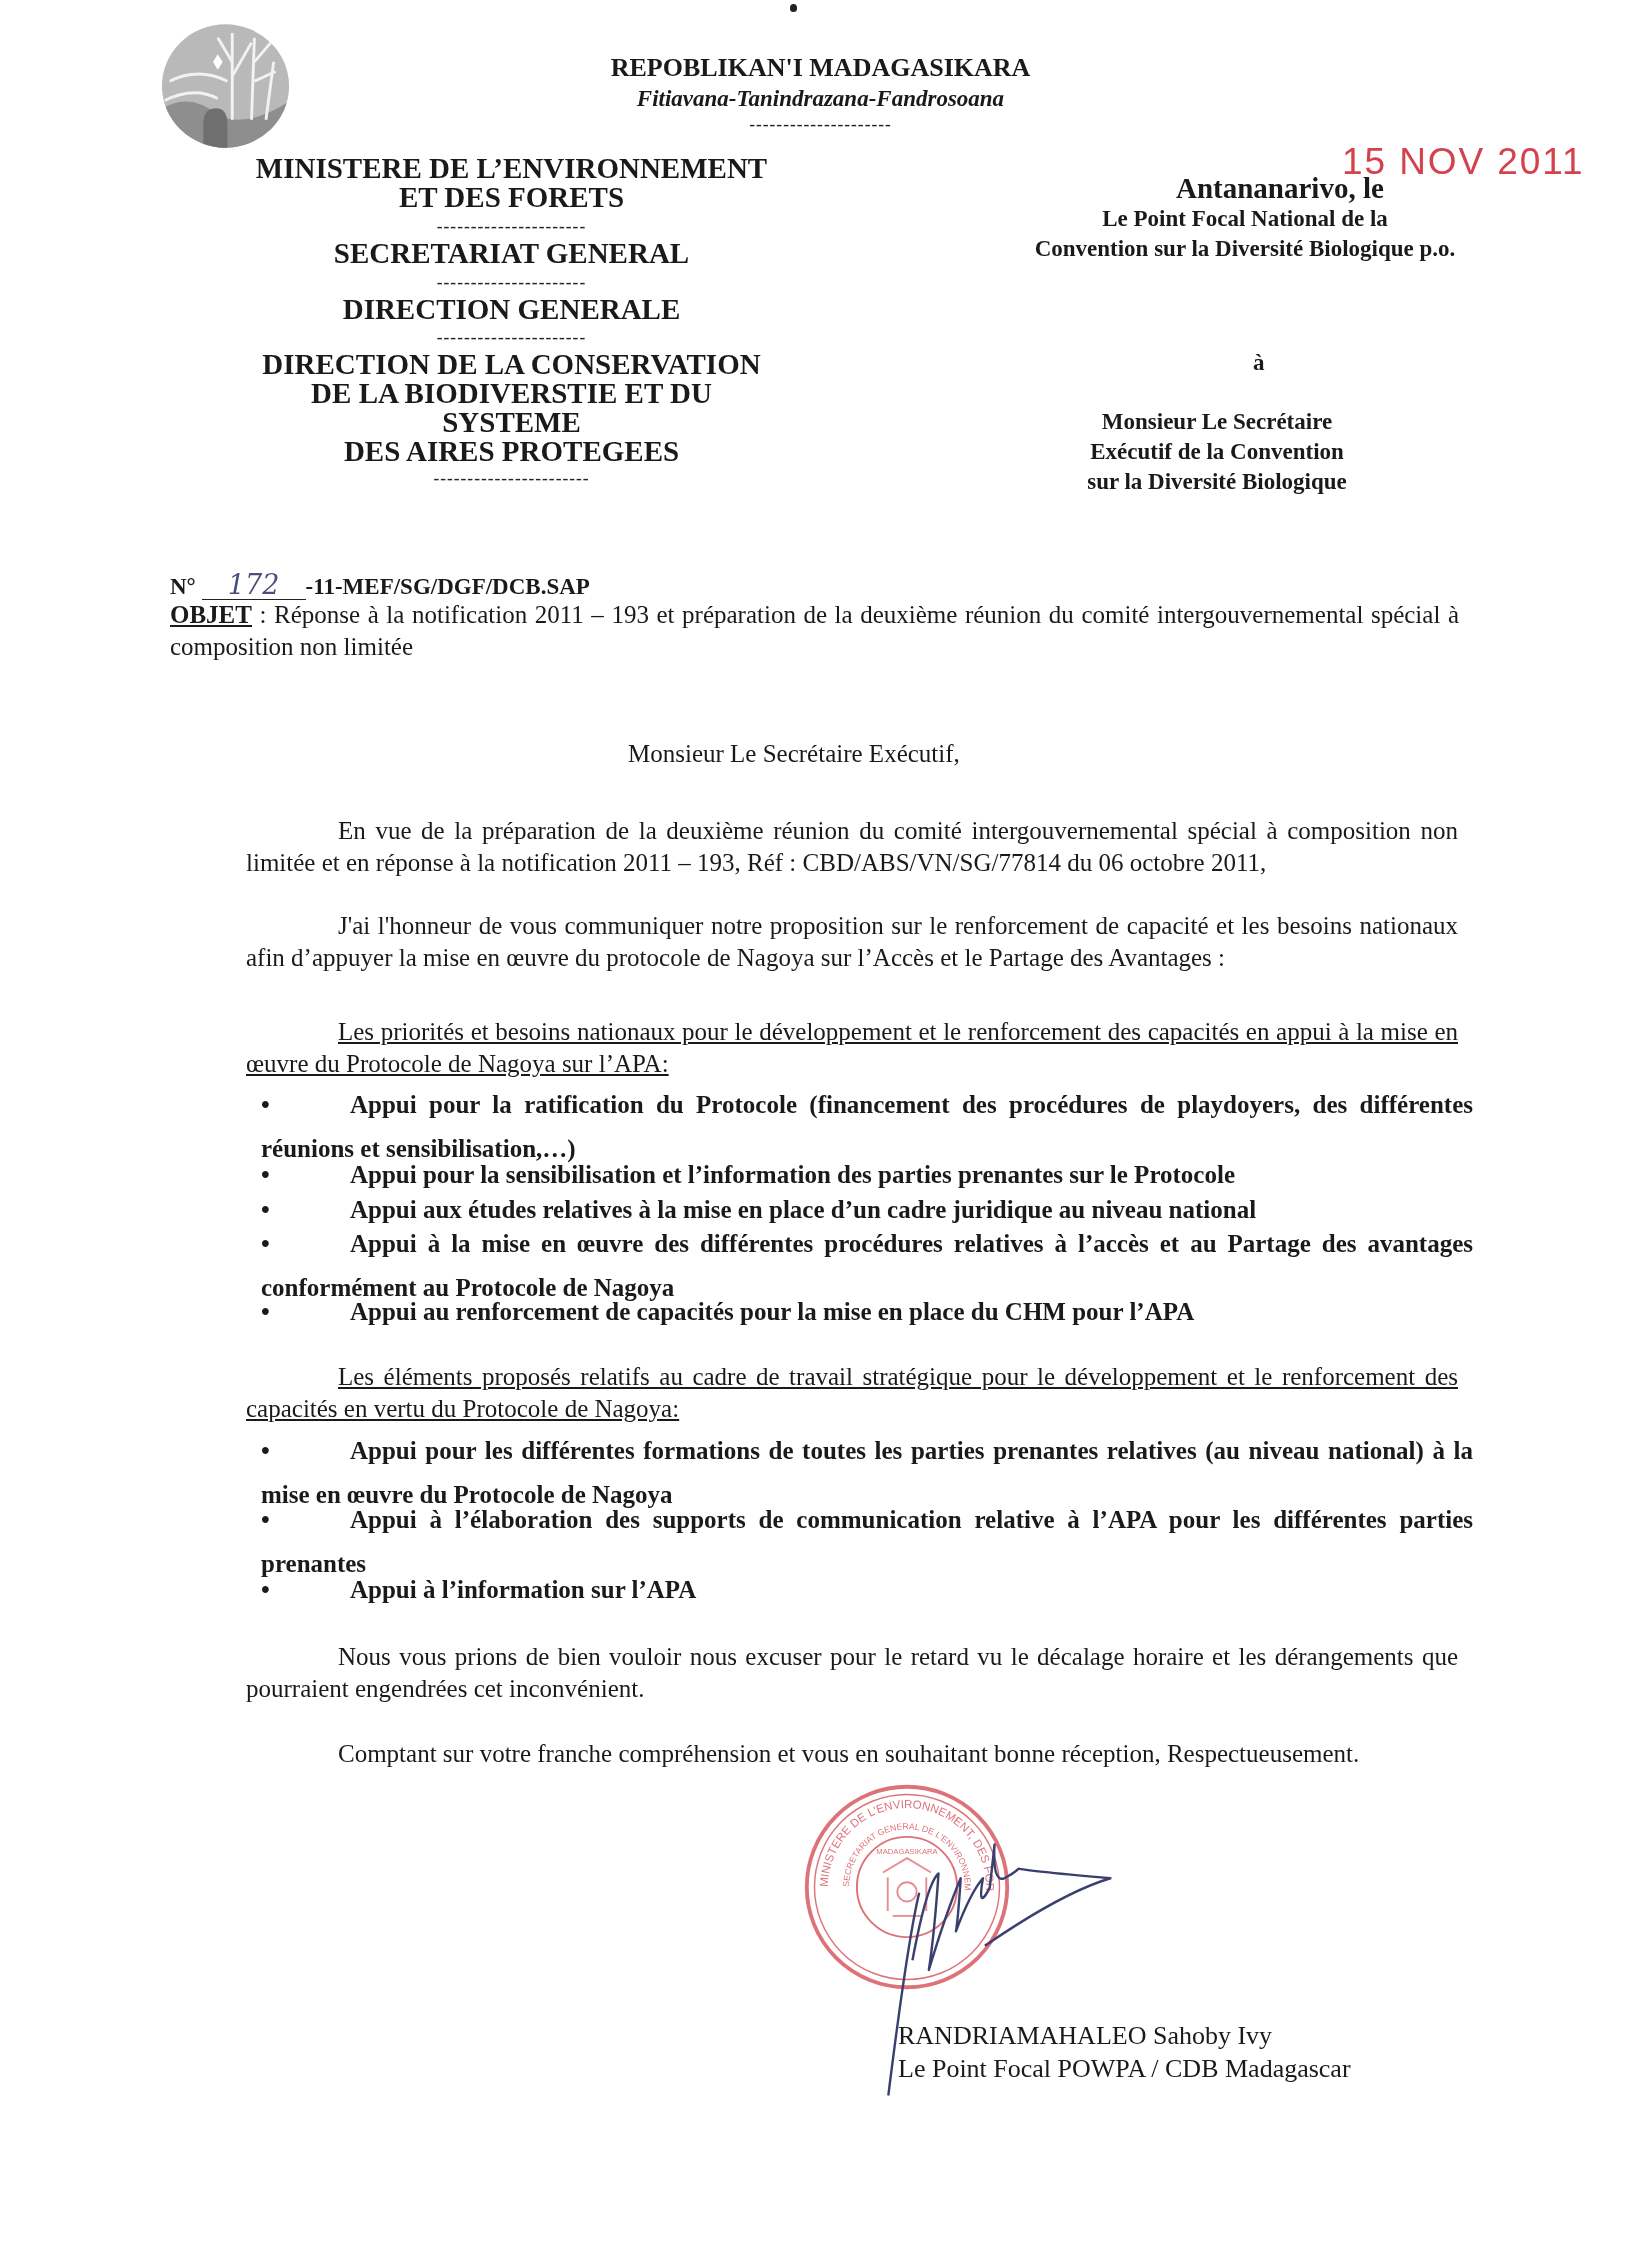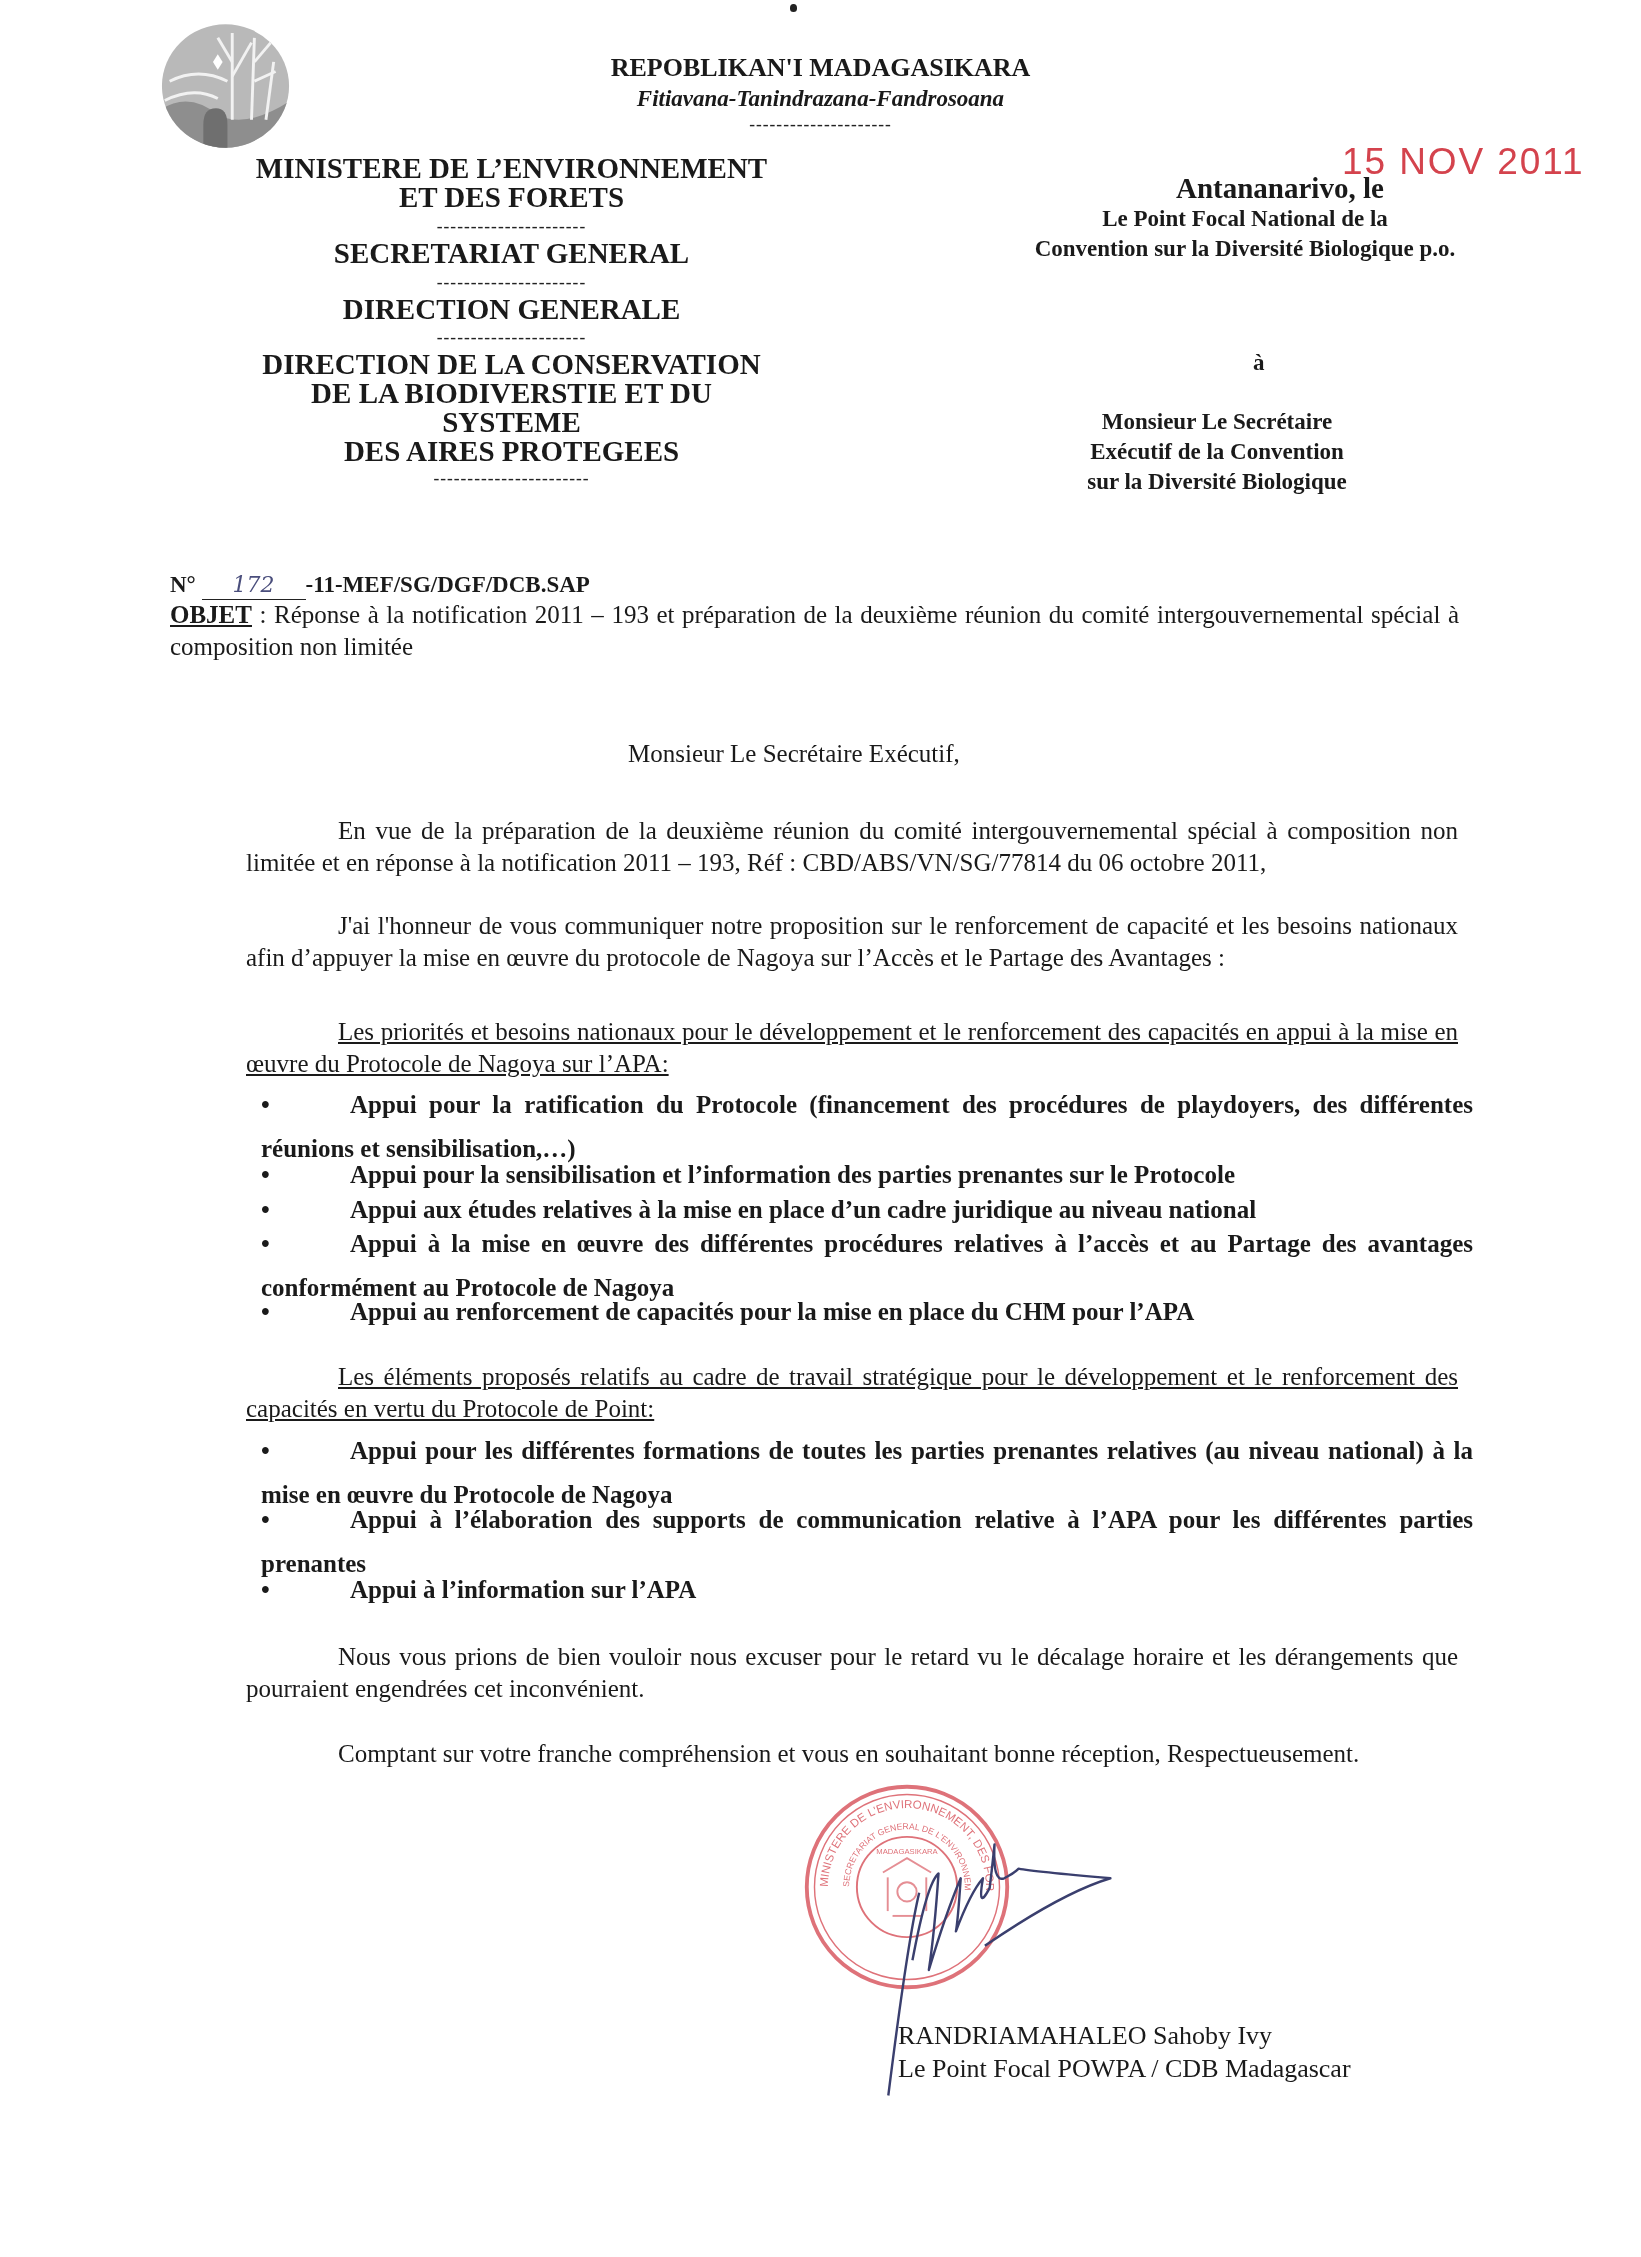--- a/index.html
+++ b/index.html
@@ -78,21 +78,21 @@
 <div class="abs bold" style="left:1253px;top:350px;font-size:23px;">à</div>
 
 <div class="abs center bold" style="left:1072px;top:407px;width:290px;font-size:23px;line-height:30px;">
   <div>Monsieur Le Secrétaire</div>
   <div>Exécutif de la Convention</div>
   <div>sur la Diversité Biologique</div>
 </div>
 
 <div class="abs bold" style="left:170px;top:570px;font-size:23px;line-height:29px;white-space:nowrap;">
   <span>N°</span>
-  <span style="display:inline-block;width:104px;border-bottom:1.9px solid #222;text-align:center;font-family:'DejaVu Serif',serif;font-style:italic;font-weight:normal;color:#4a4e7c;font-size:22px;">
+  <span style="display:inline-block;width:104px;border-bottom:1.9px solid #222;text-align:center;font-family:'DejaVu Serif',serif;font-style:italic;font-weight:normal;color:#4a4e7c;font-size:27px;">
     <span>172</span>
   </span><span>-11-MEF/SG/DGF/DCB.SAP</span>
 </div>
 
 <div class="abs body-text" style="left:170px;top:599px;width:1289px;">
   <span class="bold u">OBJET</span>
   <span>: Réponse à la notification 2011 – 193 et préparation de la deuxième réunion du comité intergouvernemental spécial à composition non limitée</span>
 </div>
 
 <div class="abs" style="left:628px;top:738px;font-size:25px;line-height:32px;">Monsieur Le Secrétaire Exécutif,</div>
@@ -111,21 +111,21 @@
 <div class="bullet-row" style="top:1188px;">
   <span class="bullet-dot">•</span><span>Appui aux études relatives à la mise en place d’un cadre juridique au niveau national</span>
 </div>
 <div class="bullet-row" style="top:1222px;">
   <span class="bullet-dot">•</span><span>Appui à la mise en œuvre des différentes procédures relatives à l’accès et au Partage des avantages conformément au  Protocole de Nagoya</span>
 </div>
 <div class="bullet-row" style="top:1290px;">
   <span class="bullet-dot">•</span><span>Appui au renforcement de capacités pour la mise en place du CHM pour l’APA</span>
 </div>
 
-<div class="abs body-text u" style="left:246px;top:1361px;width:1212px;text-indent:92px;">Les éléments proposés relatifs au cadre de travail stratégique pour le développement et le renforcement des capacités en vertu du Protocole de Point:</div>
+<div class="abs body-text u" style="left:246px;top:1361px;width:1212px;text-indent:92px;">Les éléments proposés relatifs au cadre de travail stratégique pour le développement et le renforcement des capacités en vertu du Protocole de Nagoya:</div>
 
 <div class="bullet-row" style="top:1429px;">
   <span class="bullet-dot">•</span><span>Appui pour les  différentes formations  de toutes les parties prenantes relatives (au niveau national) à la mise en œuvre du Protocole de Nagoya</span>
 </div>
 <div class="bullet-row" style="top:1498px;">
   <span class="bullet-dot">•</span><span>Appui à l’élaboration  des supports de communication relative à l’APA pour les différentes parties prenantes</span>
 </div>
 <div class="bullet-row" style="top:1568px;">
   <span class="bullet-dot">•</span><span>Appui à l’information sur l’APA</span>
 </div>

